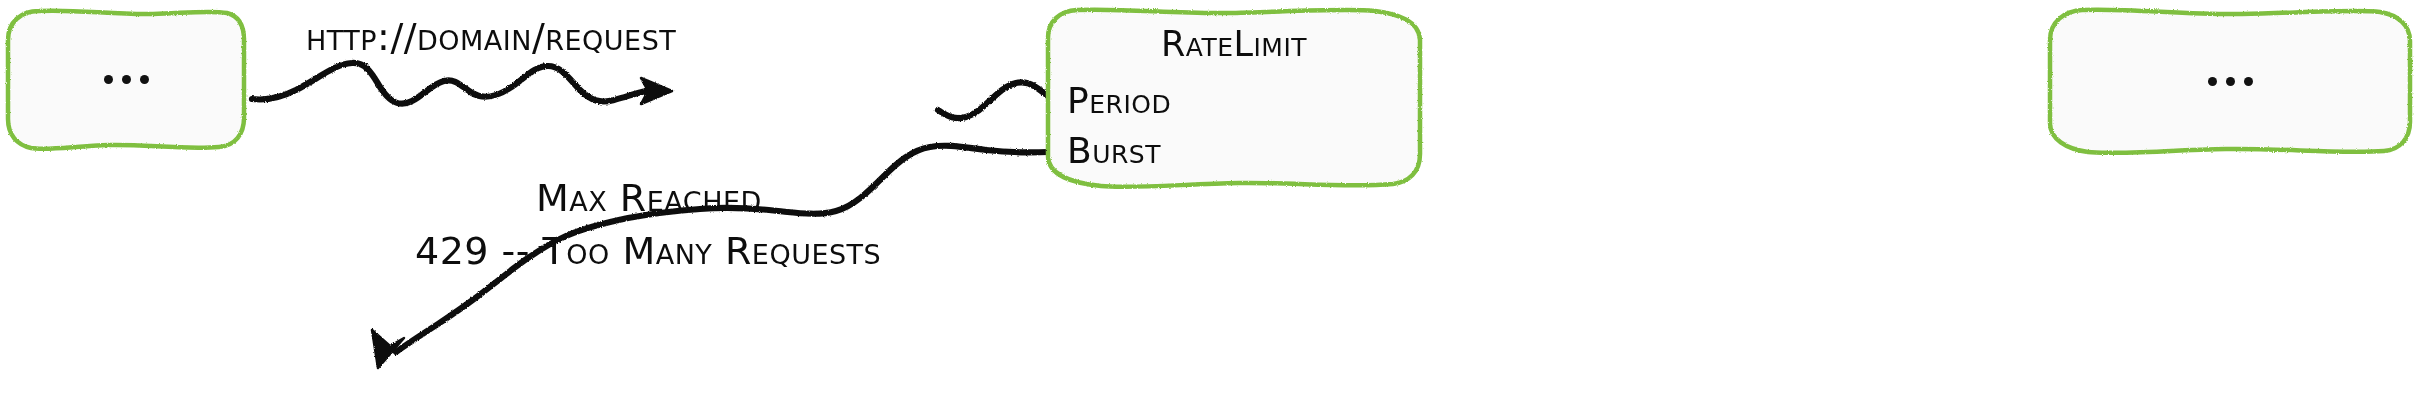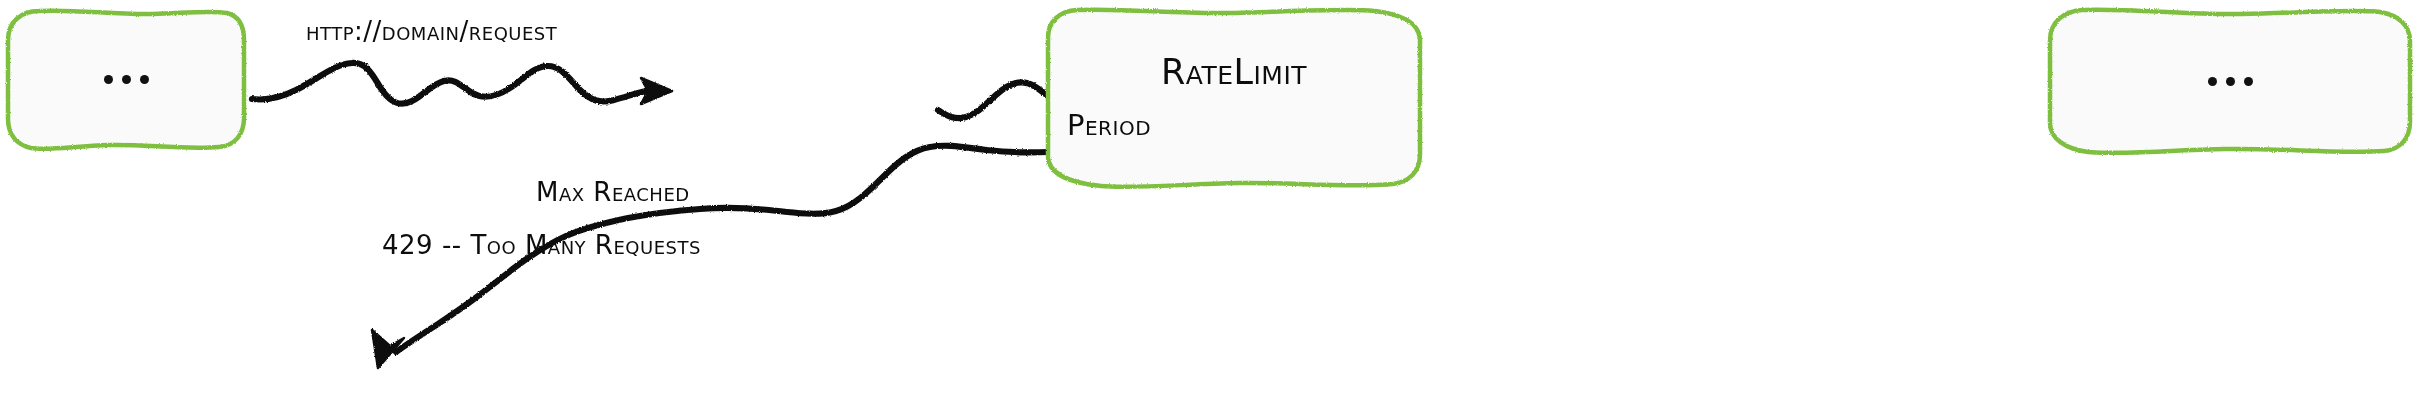--- a/index.html
+++ b/index.html
@@ -79,29 +79,29 @@
     line-height: 1;
   }
 
   .node-title {
     font-size: 35px;
     text-align: center;
     margin: 6px 0 14px 0;
     padding: 0 10px;
   }
   .node-field {
-    font-size: 29px;
+    font-size: 36px;
     text-align: left;
     padding-left: 22px;
     margin: 7px 0;
   }
 
   .edge-label {
     position: absolute;
-    font-size: 26px;
+    font-size: 38px;
     text-align: center;
   }
 </style>
 </head>
 <body>
 
 <div id="canvas">
 
   <svg class="layer" viewBox="0 0 2420 419">
     <defs>
@@ -203,20 +203,21 @@
                L 375 148
                C 375 166 364 176 348 178
                C 300 182 246 176 194 177
                C 140 178 86 183 56 180
                C 28 177 3 170 3 150
                Z" fill="#fafafa" stroke="#7fbf3f" stroke-width="4.5" stroke-linecap="round" stroke-linejoin="round" filter="url(#rough3)"></path>
     </svg>
     <div class="node-body">
       <div class="hand node-title">RateLimit</div>
       <div class="hand node-field">Period</div>
+      <div class="hand node-field">Burst</div>
     </div>
   </div>
 
   <div class="node node-ellipsis" style="left:2046px; top:6px; width:368px; height:150px;">
     <svg class="node-svg" viewBox="0 0 368 150" preserveAspectRatio="none">
       <path d="M 4 34
                C 4 16 18 5 36 4
                C 82 2 140 9 196 8
                C 250 7 310 3 334 6
                C 352 9 364 19 364 35
@@ -235,15 +236,15 @@
         </div>
 
     </div>
   </div>
 
   <div class="hand edge-label" style="left:306px; top:18px;">http://domain/request</div>
 
 
   <div class="hand edge-label" style="left:536px; top:179px;">Max Reached</div>
 
-  <div class="hand edge-label" style="left:382px; top:232px;">429 -- Too Many Requests</div>
+  <div class="hand edge-label" style="left:415px; top:232px;">429 -- Too Many Requests</div>
 
 </div>
 
 </body></html>

